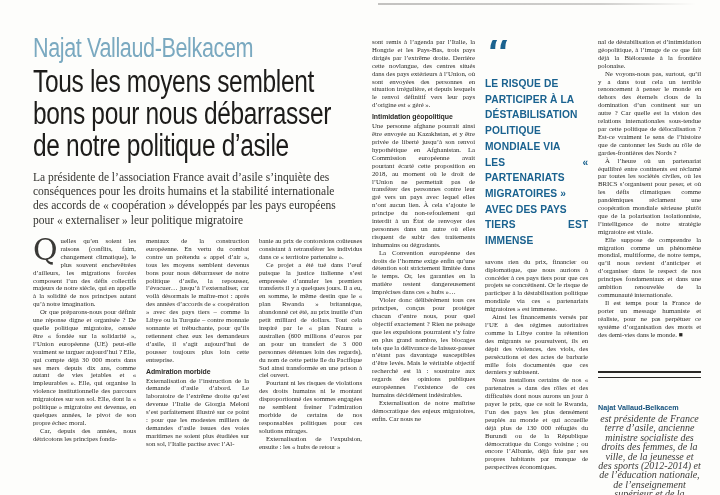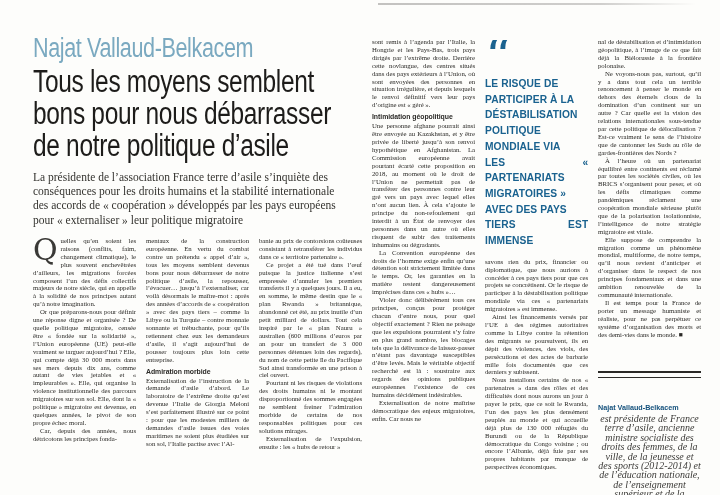--- a/index.html
+++ b/index.html
@@ -52,21 +52,21 @@
   #bio-text{margin-top:2px;font-style:italic;font-size:10px;line-height:9.4px;color:#3c3b38;
     text-align:center;}
 </style>
 </head>
 <body>
 
 <div id="top-rule" class="abs"></div>
 
 <div id="author-name" class="abs">Najat Vallaud-Belkacem</div>
 <h1 id="article-title" class="abs" style="margin:0;">Tous les moyens semblent<br>bons pour nous débarrasser<br>de notre politique d’asile</h1>
-<div id="standfirst" class="abs">La présidente de l’association France terre d’asile s’inquiète des conséquences pour les droits humains et la stabilité internationale des accords de « coopération » développés par les pays européens pour « externaliser » leur politique migratoire</div>
+<div id="standfirst" class="abs">La présidente de l’association France avait d’asile s’inquiète des conséquences pour les droits humains et la stabilité internationale des accords de « coopération » développés par les pays européens pour « externaliser » leur politique migratoire</div>
 
 <div id="col-1" class="col">
     <p class="cont"><span class="dropcap">Q</span>uelles qu’en soient les raisons (conflits, faim, changement climatique), le plus souvent enchevêtrées d’ailleurs, les migrations forcées composent l’un des défis collectifs majeurs de notre siècle, qui en appelle à la solidité de nos principes autant qu’à notre imagination.</p>
     <p class="indent">Or que préparons-nous pour définir une réponse digne et organisée ? De quelle politique migratoire, censée être « fondée sur la solidarité », l’Union européenne (UE) peut-elle vraiment se targuer aujourd’hui ? Elle, qui compte déjà 30 000 morts dans ses mers depuis dix ans, comme autant de vies jetables et « impleurables ». Elle, qui organise la violence institutionnelle des parcours migratoires sur son sol. Elle, dont la « politique » migratoire est devenue, en quelques années, le pivot de son propre échec moral.</p>
     <p class="indent">Car, depuis des années, nous détricotons les principes fonda-</p>
   </div>
 <div id="col-2" class="col">
     <p class="cont">mentaux de la construction européenne. En vertu du combat contre un prétendu « appel d’air », tous les moyens semblent devenus bons pour nous débarrasser de notre politique d’asile, la repousser, l’évacuer… jusqu’à l’externaliser, car voilà désormais le maître-mot : après des années d’accords de « coopération » avec des pays tiers – comme la Libye ou la Turquie – contre monnaie sonnante et trébuchante, pour qu’ils retiennent chez eux les demandeurs d’asile, il s’agit aujourd’hui de pousser toujours plus loin cette entreprise.</p>
     <h3 class="heading">Admiration morbide</h3>
     <p class="cont">Externalisation de l’instruction de la demande d’asile d’abord. Le laboratoire de l’extrême droite qu’est devenue l’Italie de Giorgia Meloni s’est parfaitement illustré sur ce point : pour que les modestes milliers de demandes d’asile issues des voies maritimes ne soient plus étudiées sur son sol, l’Italie pactise avec l’Al-</p>

